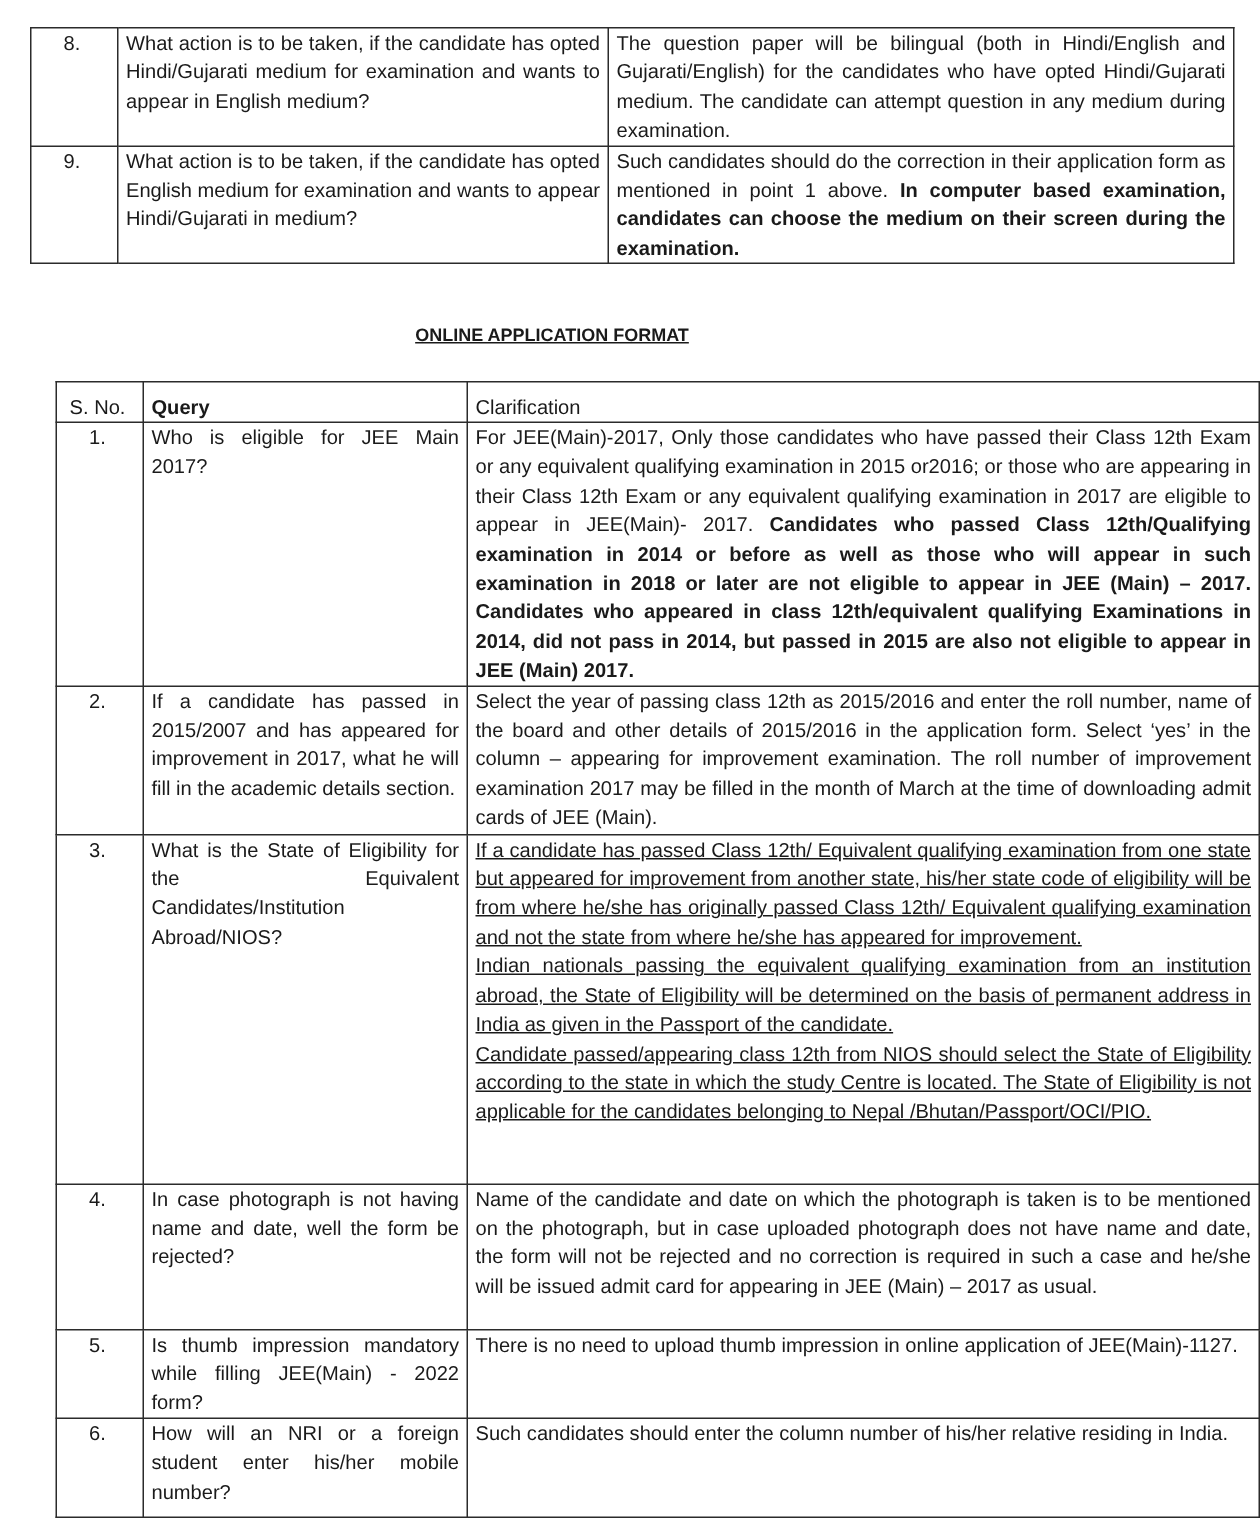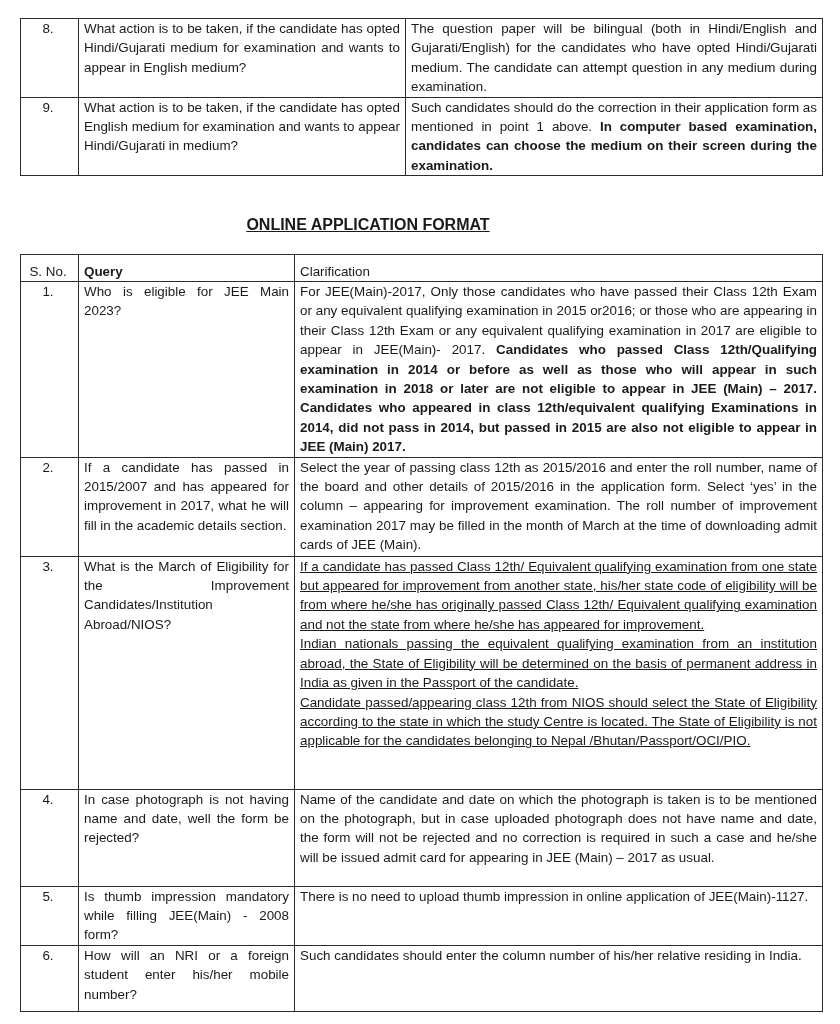--- a/index.html
+++ b/index.html
@@ -15,30 +15,30 @@
   td {
     border: 1.3px solid #2b2b2b; vertical-align: top;
     padding: 0 5px; text-align: justify; text-align-last: left;
   }
   td.sno { text-align: center; text-align-last: center; padding-right: 8px; }
   .q { font-weight: normal; }
   #t1 { top: 18px; }
   #t1 col.c1 { width: 58px; }
   #t1 col.c2 { width: 327px; }
   #t1 tr { height: 78px; }
-  #t2 { top: 254px; }
+  #t2 { top: 254px; margin-left: 17px; }
   #t2 col.c1 { width: 58px; }
   #t2 col.c2 { width: 216px; }
   #t2 tr.hdr { height: 27px; }
   #t2 tr.hdr td { vertical-align: bottom; text-align: right; }
   #t2 tr.hdr td.sno { text-align: center; }
   #t2 tr.hdr td.qh { font-weight: bold; }
   .heading {
     position: absolute; top: 216px; left: 0; width: 736px; text-align: center;
-    font-weight: bold; font-size: 16px; text-decoration: underline;
+    font-weight: bold; font-size: 12px; text-decoration: underline;
   }
   .para { display: block; text-decoration: underline; }
   b { font-weight: bold; }
 </style>
 </head>
 <body>
 
 <table id="t1">
   <colgroup>
       <col class="c1">
@@ -68,45 +68,45 @@
       <col class="c3">
     </colgroup>
   <tbody>
       <tr class="hdr">
     <td class="sno">S. No.</td>
     <td class="qh">Query</td>
     <td>Clarification</td>
   </tr>
   <tr style="height:174px">
     <td class="sno">1.</td>
-    <td class="q">Who is eligible for JEE Main 2023?</td>
+    <td class="q">Who is eligible for JEE Main 2017?</td>
     <td><span>For JEE(Main)-2017, Only those candidates who have passed their Class 12th Exam or any equivalent qualifying examination in 2015 or2016; or those who are appearing in their Class 12th Exam or any equivalent qualifying examination in 2017 are eligible to appear in JEE(Main)- 2017. </span><b>Candidates who passed Class 12th/Qualifying examination in 2014 or before as well as those who will appear in such examination in 2018 or later are not eligible to appear in JEE (Main) – 2017. Candidates who appeared in class 12th/equivalent qualifying Examinations in 2014, did not pass in 2014, but passed in 2015 are also not eligible to appear in JEE (Main) 2017.</b></td>
   </tr>
   <tr style="height:99px">
     <td class="sno">2.</td>
     <td class="q">If a candidate has passed in 2015/2007 and has appeared for improvement in 2017, what he will fill in the academic details section.</td>
     <td><span>Select the year of passing class 12th as 2015/2016 and enter the roll number, name of the board and other details of 2015/2016 in the application form. Select ‘yes’ in the column – appearing for improvement examination. The roll number of improvement examination 2017 may be filled in the month of March at the time of downloading admit cards of JEE (Main).</span><b></b></td>
   </tr>
   <tr style="height:233px">
     <td class="sno">3.</td>
-    <td class="q">What is the March of Eligibility for the Improvement Candidates/Institution Abroad/NIOS?</td>
+    <td class="q">What is the State of Eligibility for the Equivalent Candidates/Institution Abroad/NIOS?</td>
     <td>
       <span class="para">If a candidate has passed Class 12th/ Equivalent qualifying examination from one state but appeared for improvement from another state, his/her state code of eligibility will be from where he/she has originally passed Class 12th/ Equivalent qualifying examination and not the state from where he/she has appeared for improvement.</span>
       <span class="para">Indian nationals passing the equivalent qualifying examination from an institution abroad, the State of Eligibility will be determined on the basis of permanent address in India as given in the Passport of the candidate.</span>
       <span class="para">Candidate passed/appearing class 12th from NIOS should select the State of Eligibility according to the state in which the study Centre is located. The State of Eligibility is not applicable for the candidates belonging to Nepal /Bhutan/Passport/OCI/PIO.</span>
     </td>
   </tr>
   <tr style="height:97px">
     <td class="sno">4.</td>
     <td class="q">In case photograph is not having name and date, well the form be rejected?</td>
     <td><span>Name of the candidate and date on which the photograph is taken is to be mentioned on the photograph, but in case uploaded photograph does not have name and date, the form will not be rejected and no correction is required in such a case and he/she will be issued admit card for appearing in JEE (Main) – 2017 as usual.</span><b></b></td>
   </tr>
   <tr style="height:59px">
     <td class="sno">5.</td>
-    <td class="q">Is thumb impression mandatory while filling JEE(Main) - 2008 form?</td>
+    <td class="q">Is thumb impression mandatory while filling JEE(Main) - 2022 form?</td>
     <td><span>There is no need to upload thumb impression in online application of JEE(Main)-1127.</span><b></b></td>
   </tr>
   <tr style="height:66px">
     <td class="sno">6.</td>
     <td class="q">How will an NRI or a foreign student enter his/her mobile number?</td>
     <td><span>Such candidates should enter the column number of his/her relative residing in India.</span><b></b></td>
   </tr>
 </tbody>
   </table>
 

